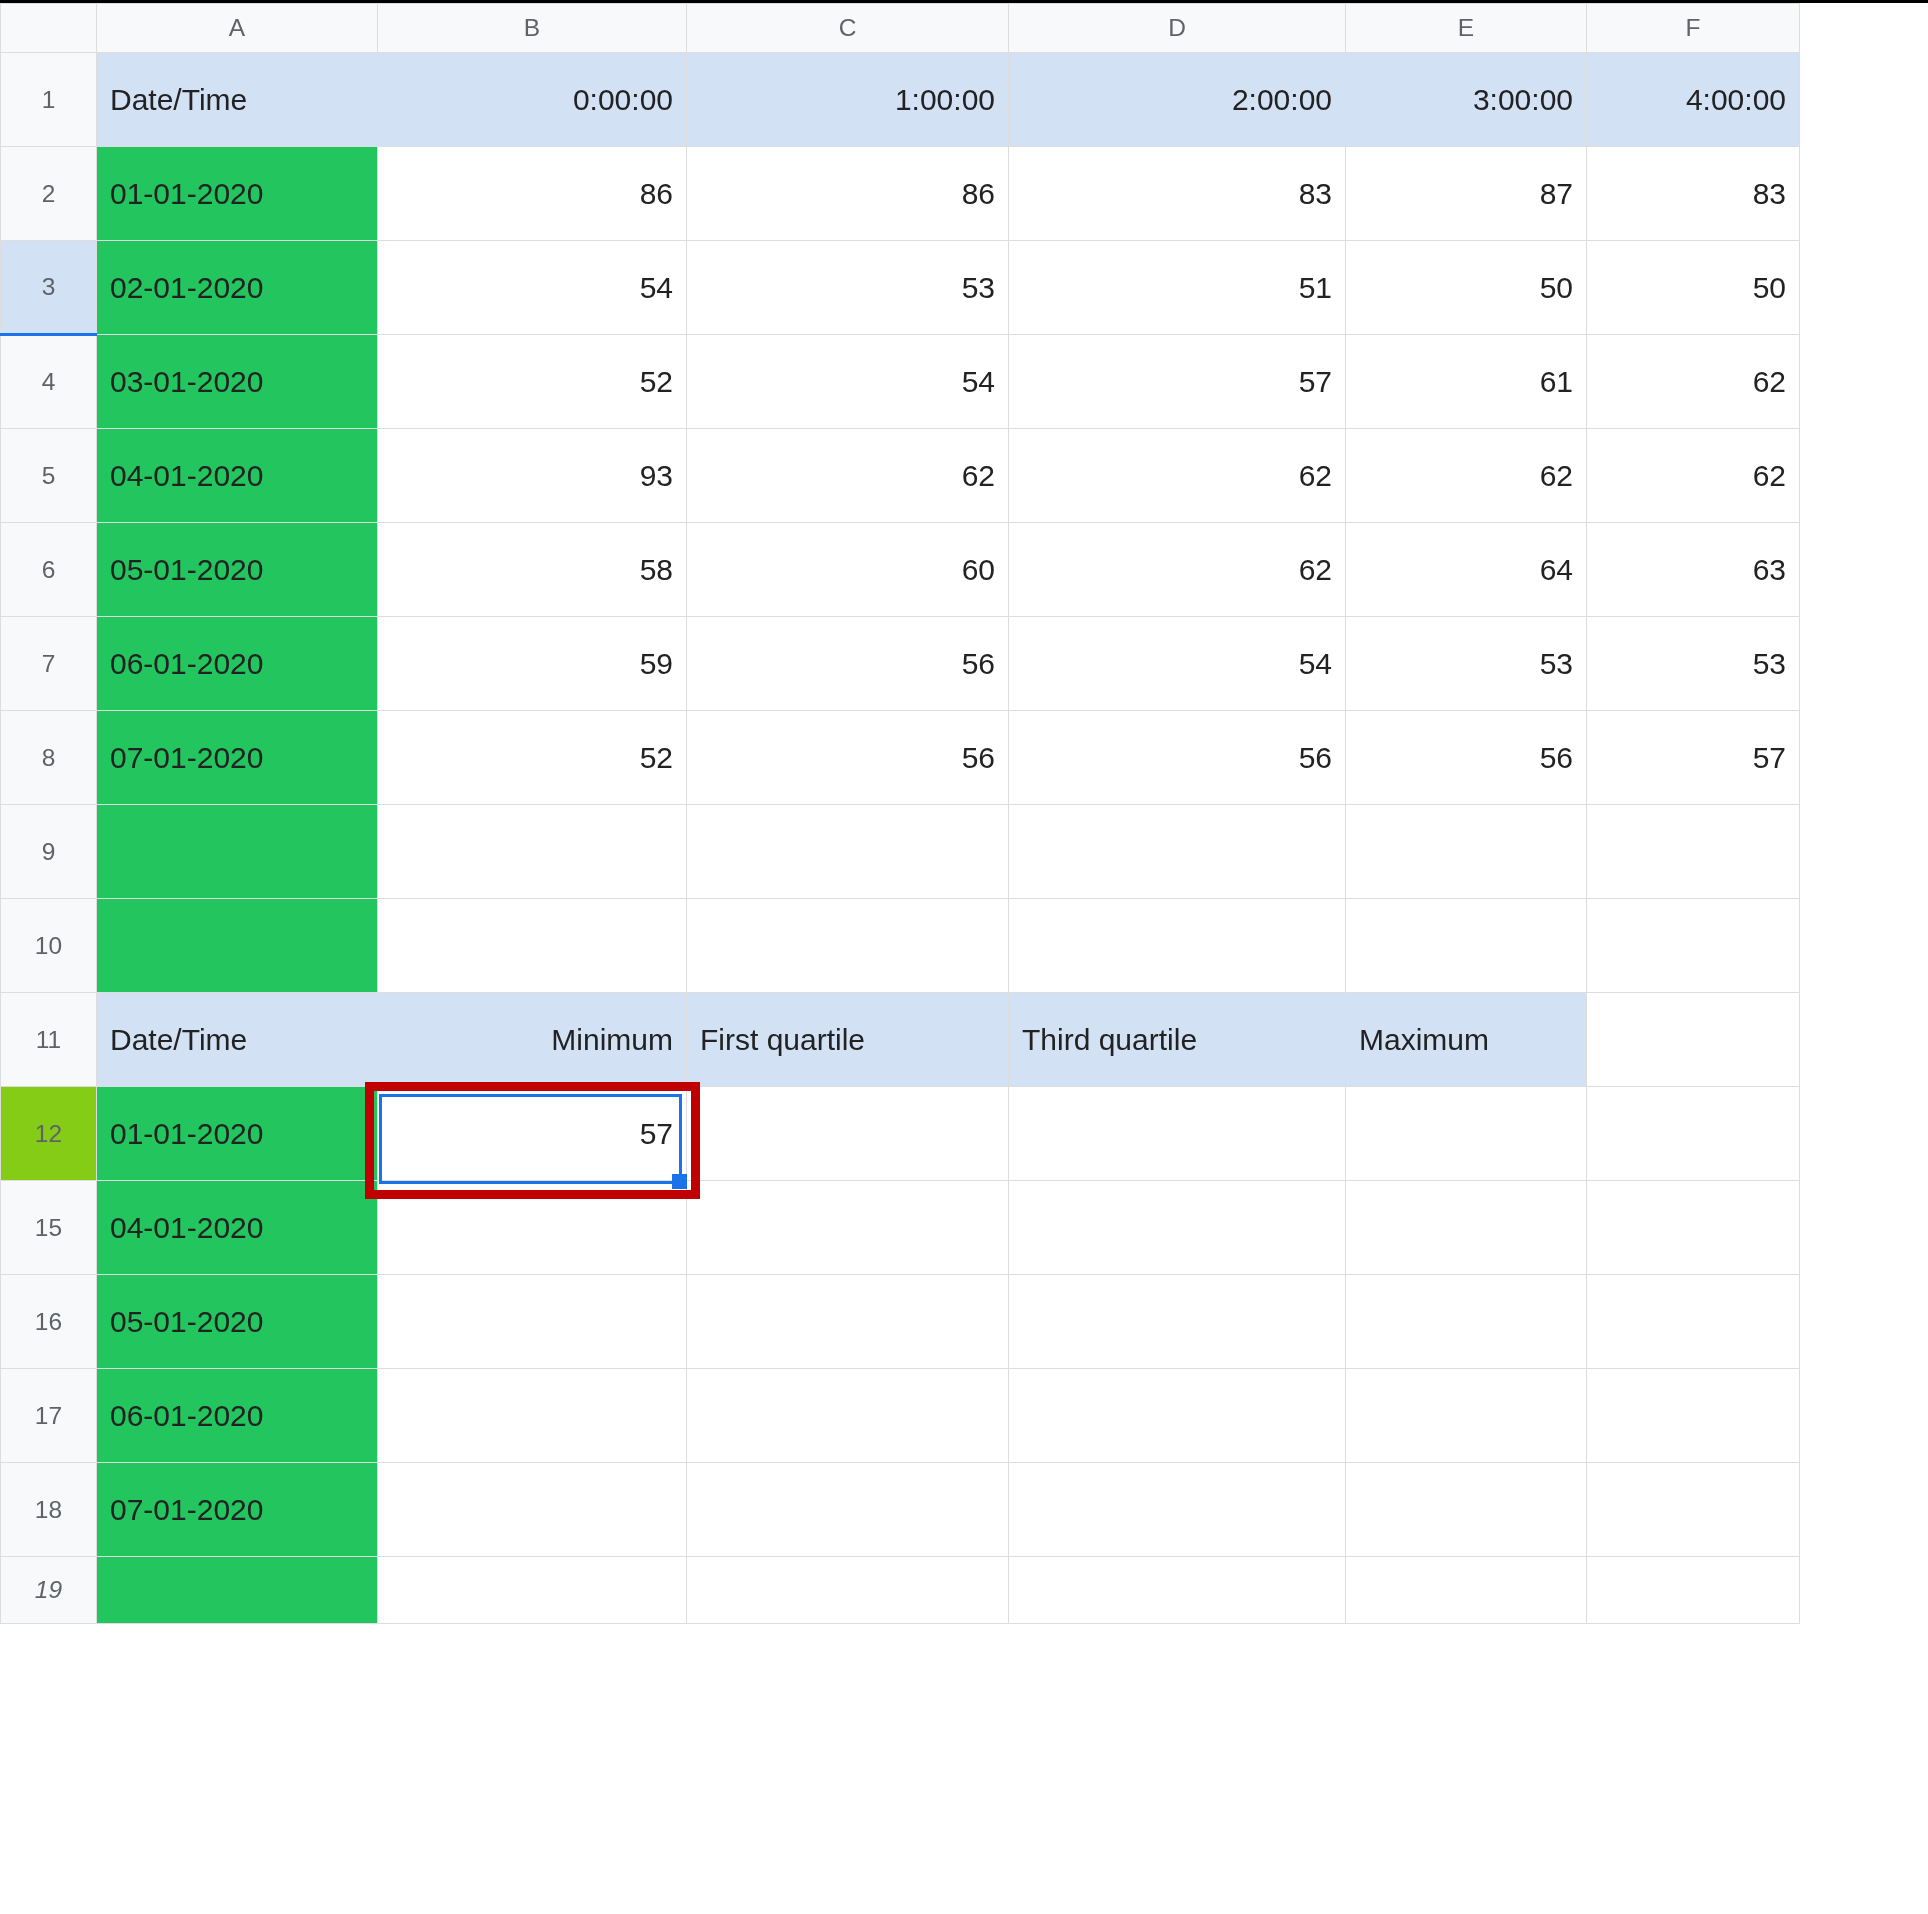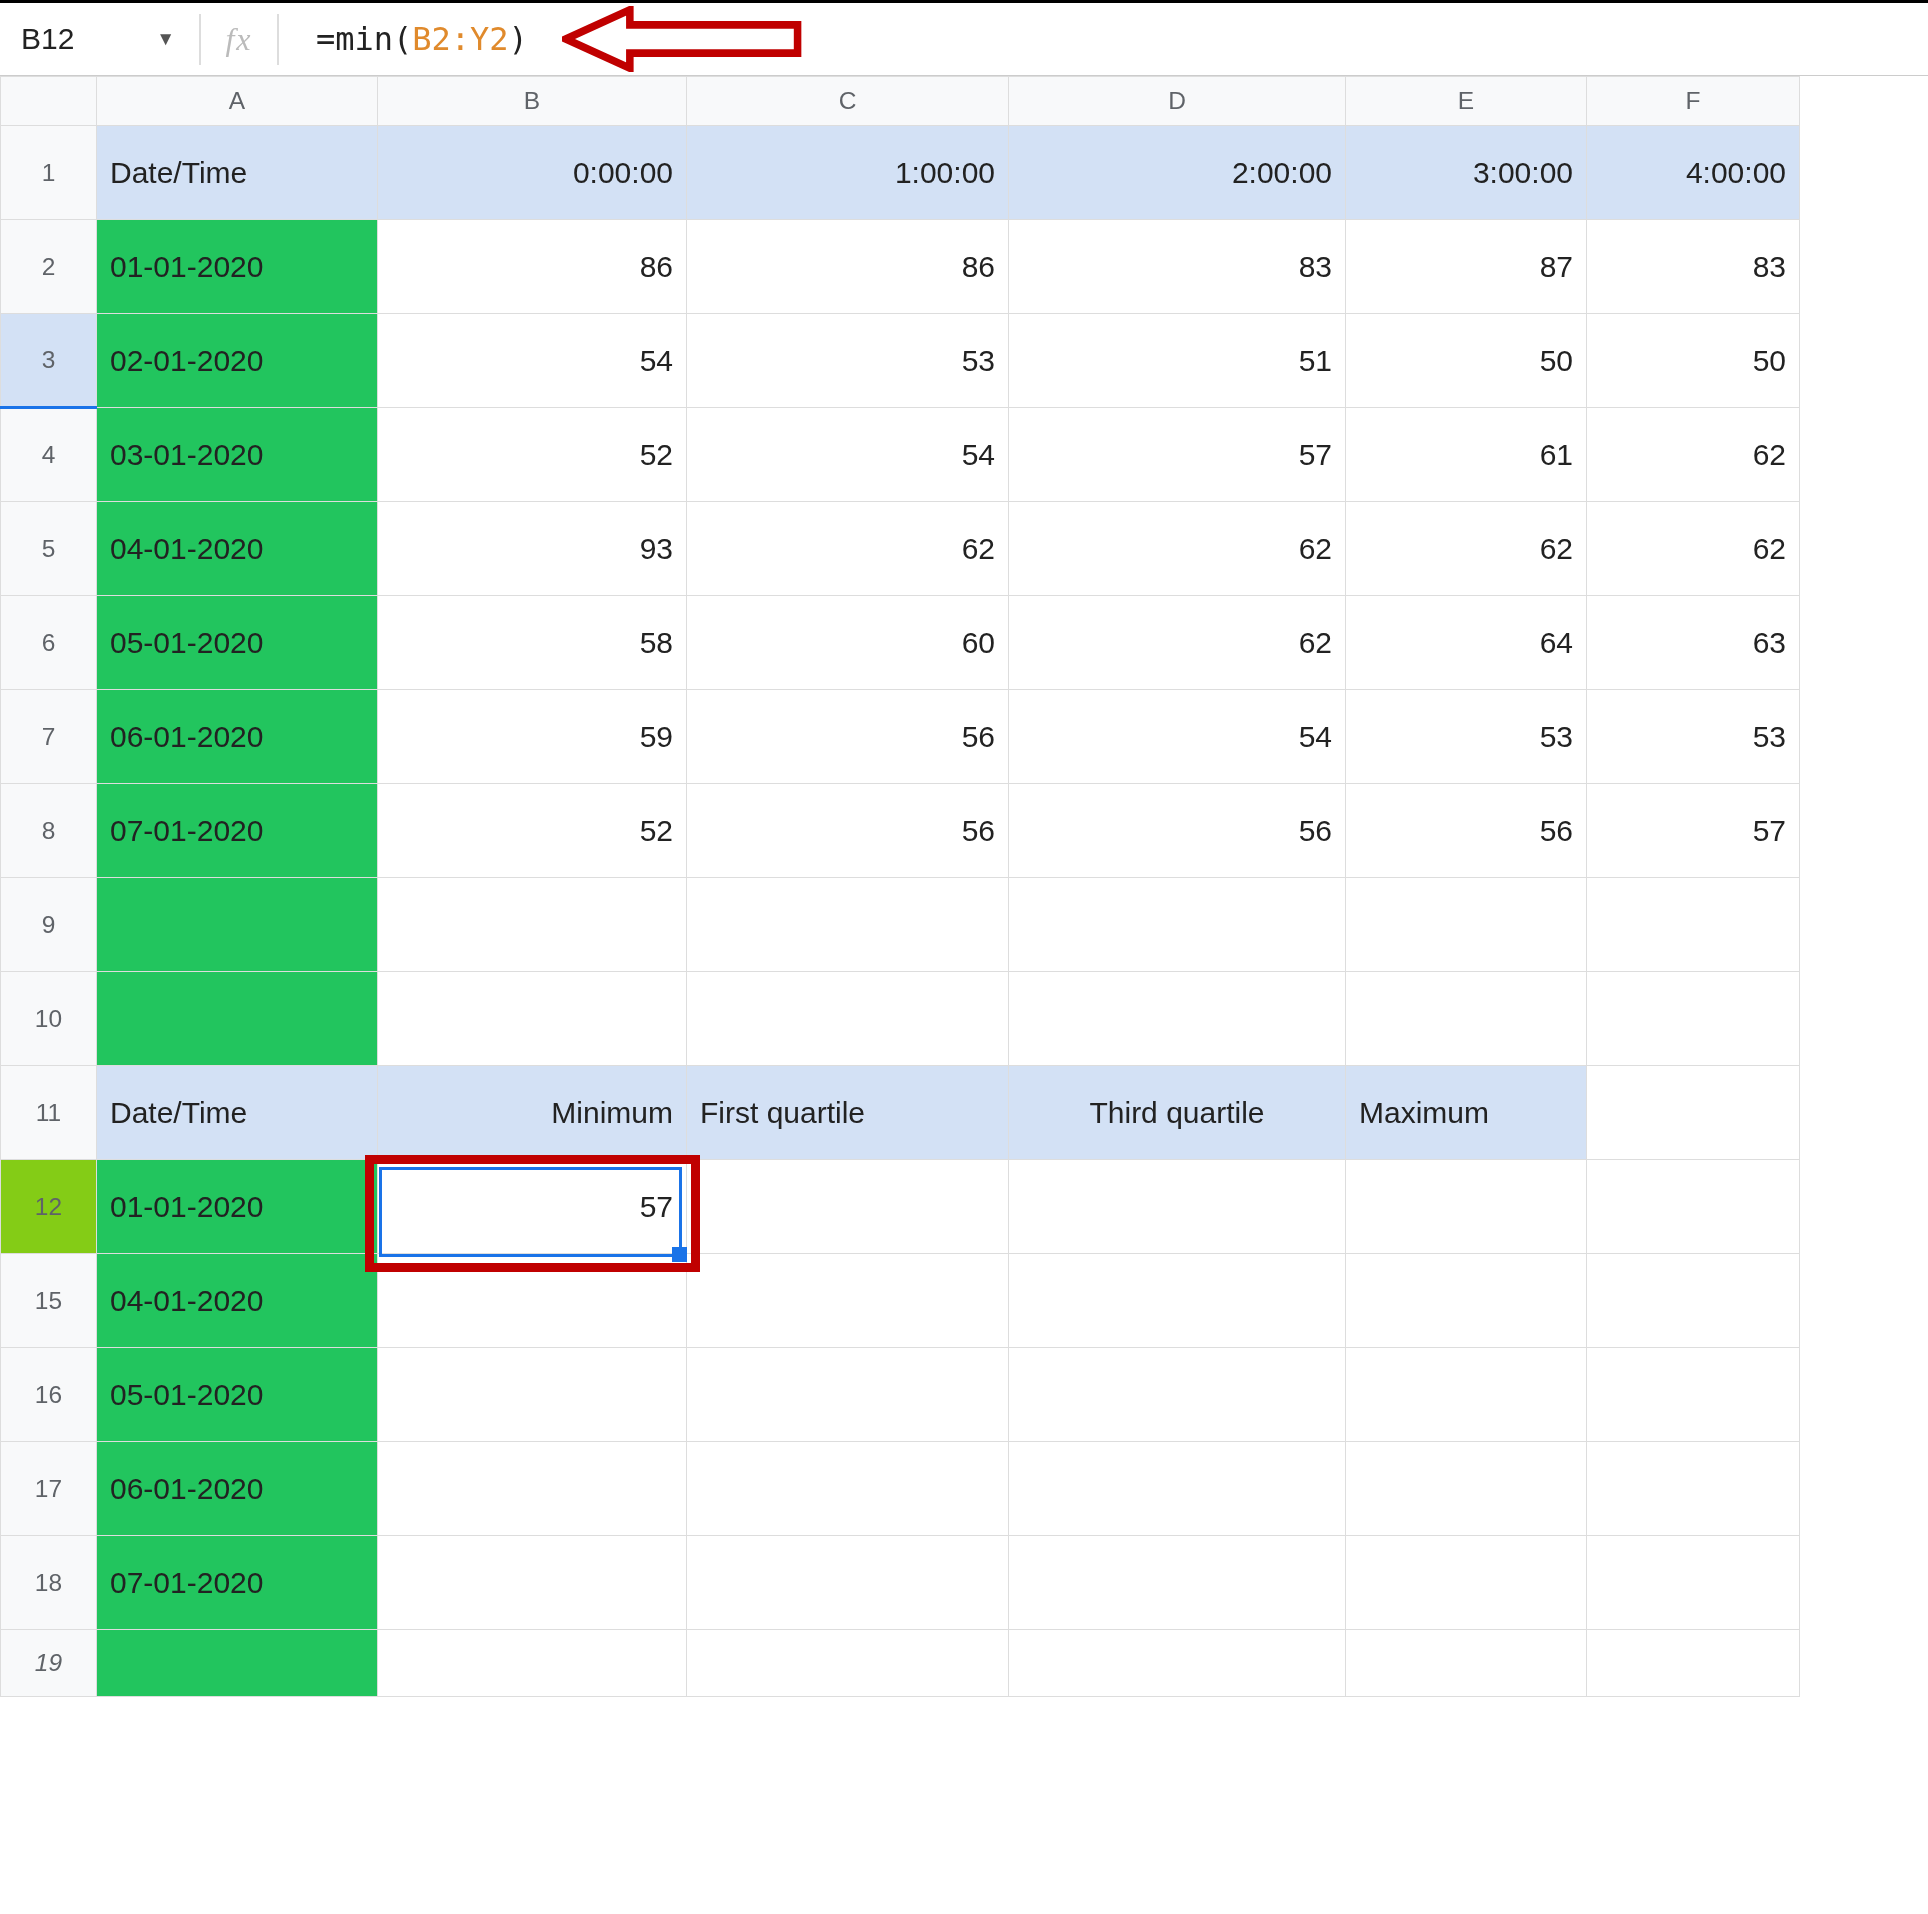--- a/index.html
+++ b/index.html
@@ -116,38 +116,20 @@
     position: absolute;
     border: 9.4px solid #c00000;
     pointer-events: none;
   }
   .short-row td, .short-row th { height: 67px; font-style: italic; }
 </style>
 </head>
 <body>
 
 <div class="wrap">
-  <div class="fbar">
-    <div class="namebox">
-      <span>B12</span>
-      <span class="dd">▼</span>
-    </div>
-    <div class="vbar"></div>
-    <div class="fx">fx</div>
-    <div class="vbar"></div>
-    <div class="formula">
-      <span>=min(</span><span class="rng">B2:Y2</span><span>)</span>
-    </div>
-    <div class="arrow-wrap">
-      <svg width="245" height="66" viewBox="0 0 260 70">
-        <polygon points="0,35 70,5 70,20 70,50 70,65" fill="none"></polygon>
-        <path d="M 4 35 L 72 4 L 72 20 L 250 20 L 250 50 L 72 50 L 72 66 Z" fill="none" stroke="#c00000" stroke-width="8" stroke-linejoin="miter"></path>
-      </svg>
-    </div>
-  </div>
 
   <div class="sheet">
     <table>
       <tbody>
           <tr>
         <th class="corner"></th>
         <th class="col-hdr cA">A</th>
         <th class="col-hdr cB">B</th>
         <th class="col-hdr cC">C</th>
         <th class="col-hdr cD">D</th>
@@ -242,21 +224,21 @@
             <td></td>
             <td></td>
             <td></td>
             <td></td>
       </tr>
       <tr>
         <th class="row-hdr">11</th>
         <td class="txt hdr-blue">Date/Time</td>
         <td class="txt hdr-blue" style="text-align:right">Minimum</td>
         <td class="txt hdr-blue" style="text-align:left">First quartile</td>
-        <td class="txt hdr-blue" style="text-align:center">Third quartile</td>
+        <td class="txt hdr-blue" style="text-align:left">Third quartile</td>
         <td class="txt hdr-blue">Maximum</td>
         <td></td>
       </tr>
       <tr>
         <th class="row-hdr active">12</th>
         <td class="txt a-col">01-01-2020</td>
         <td class="num">57</td>
         <td></td>
             <td></td>
             <td></td>

